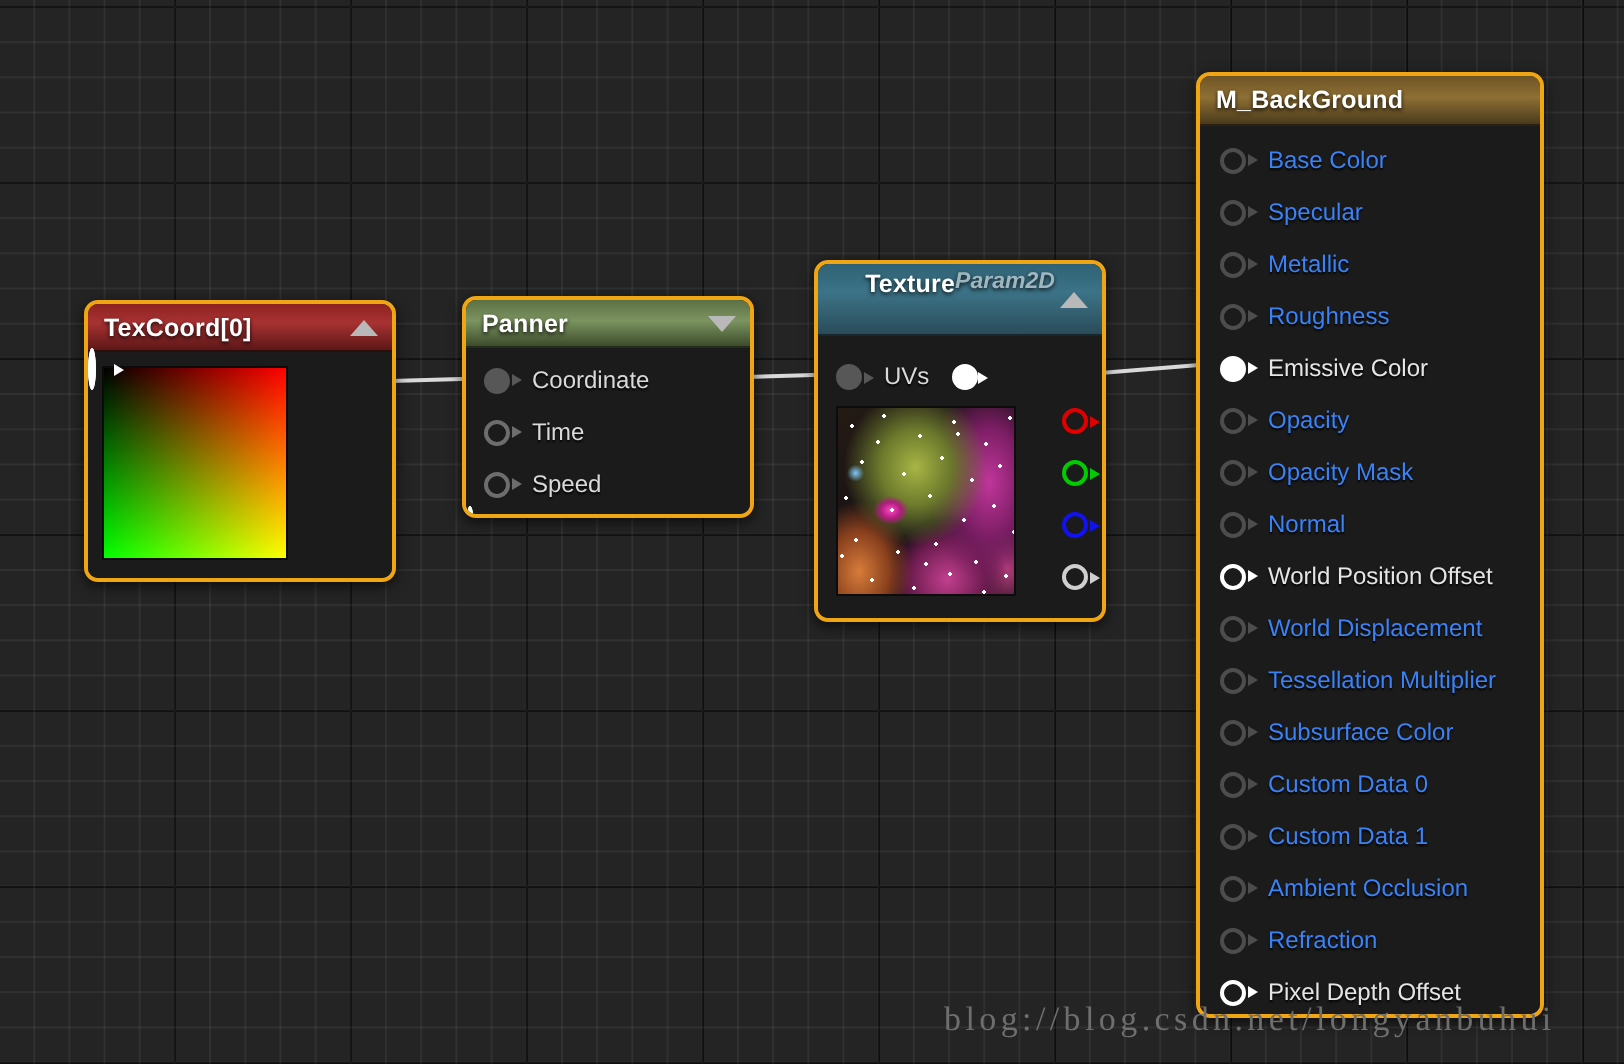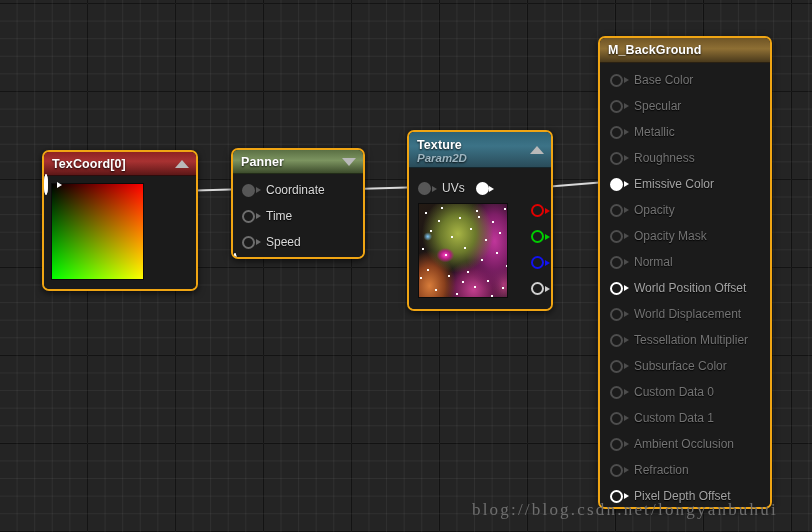--- a/index.html
+++ b/index.html
@@ -131,22 +131,22 @@
   .pin.g { border-color: #00cc00; } .pin.g::after { border-left-color: #00cc00; }
   .pin.b { border-color: #1212ee; } .pin.b::after { border-left-color: #1212ee; }
   .pin.a { border-color: #cfcfcf; } .pin.a::after { border-left-color: #cfcfcf; }
 
   .pin-label {
     font-size: 12px;
     color: #d9d9d9;
     text-shadow: 0 1px 1px rgba(0,0,0,0.9);
     white-space: nowrap;
   }
-  .pin-label.muted { color: #737373; }
-  .pin-label.bright { color: #a3a3a3; }
+  .pin-label.muted { color: #3b82f6; }
+  .pin-label.bright { color: #e5e5e5; }
 
   
   #node-material {
     left: 598px; top: 36px;
     width: 174px; height: 473px;
   }
   #node-material .node-title {
     height: 25px;
     background: linear-gradient(to bottom, #6f5526 0%, #8e6f34 45%, #4a3a1c 100%);
     border-bottom: 1px solid #2a2113;
@@ -156,21 +156,21 @@
 
   
   #node-texture {
     left: 407px; top: 130px;
     width: 146px; height: 181px;
   }
   #node-texture .node-title {
     height: 36px;
     align-items: flex-start;
     padding-top: 3px;
-    flex-direction: column;
+    flex-direction: row;
     justify-content: center;
     background: linear-gradient(to bottom, #2f6274 0%, #3c7387 40%, #2a4c5a 100%);
     border-bottom: 1px solid #16262c;
   }
   #node-texture .node-body { height: 143px; }
   #node-texture .uv-row {
     position: relative;
     display: flex; align-items: flex-end;
     height: 27px;
     padding-left: 9px;
@@ -231,21 +231,21 @@
     position: absolute;
     right: 7px; top: 36px;
     display: flex;
     flex-direction: column;
     gap: 13px;
   }
 
   
   #node-panner {
     left: 231px; top: 148px;
-    width: 134px; height: 111px;
+    width: 146px; height: 111px;
   }
   #node-panner .node-title {
     background: linear-gradient(to bottom, #5b7044 0%, #7c9460 45%, #3d4c2c 100%);
     border-bottom: 1px solid #222c18;
   }
   #node-panner .node-body { padding: 3px 0 5px 0; position: relative; }
   #node-panner .pin-row { padding-left: 9px; gap: 11px; }
 
   
   #node-texcoord {

